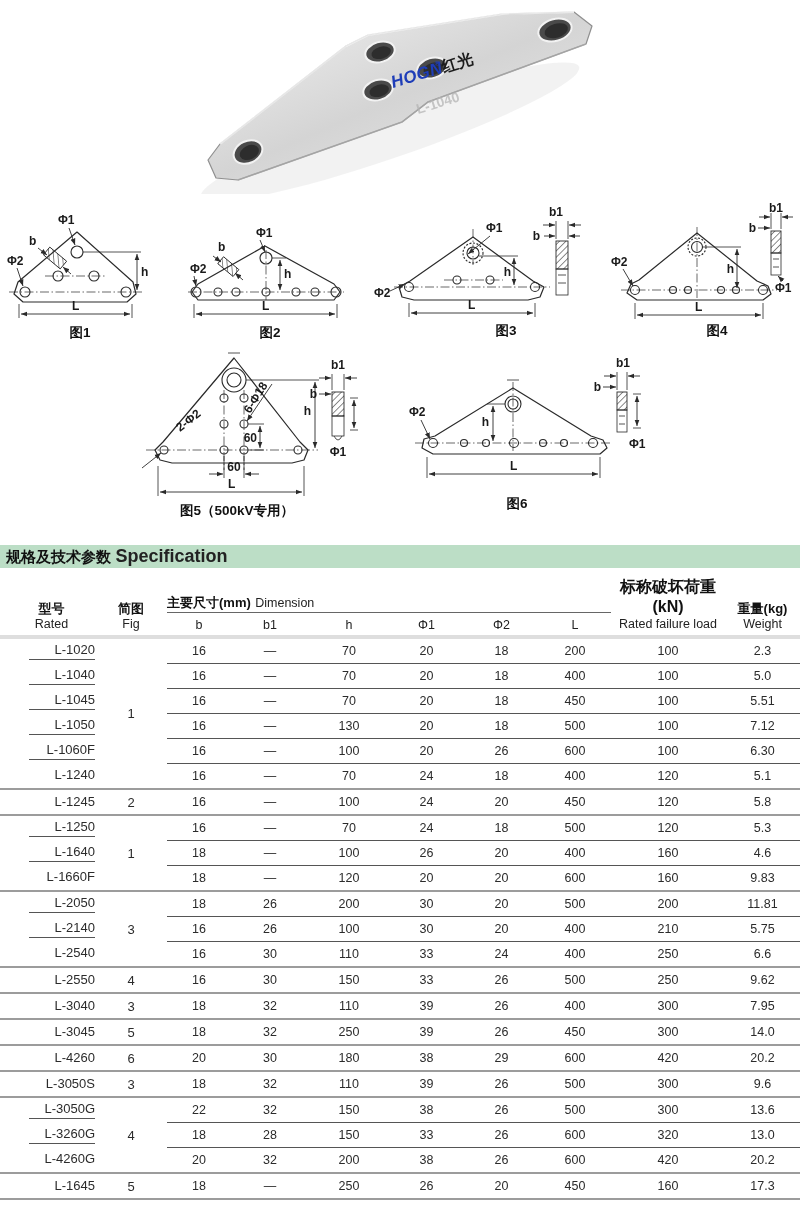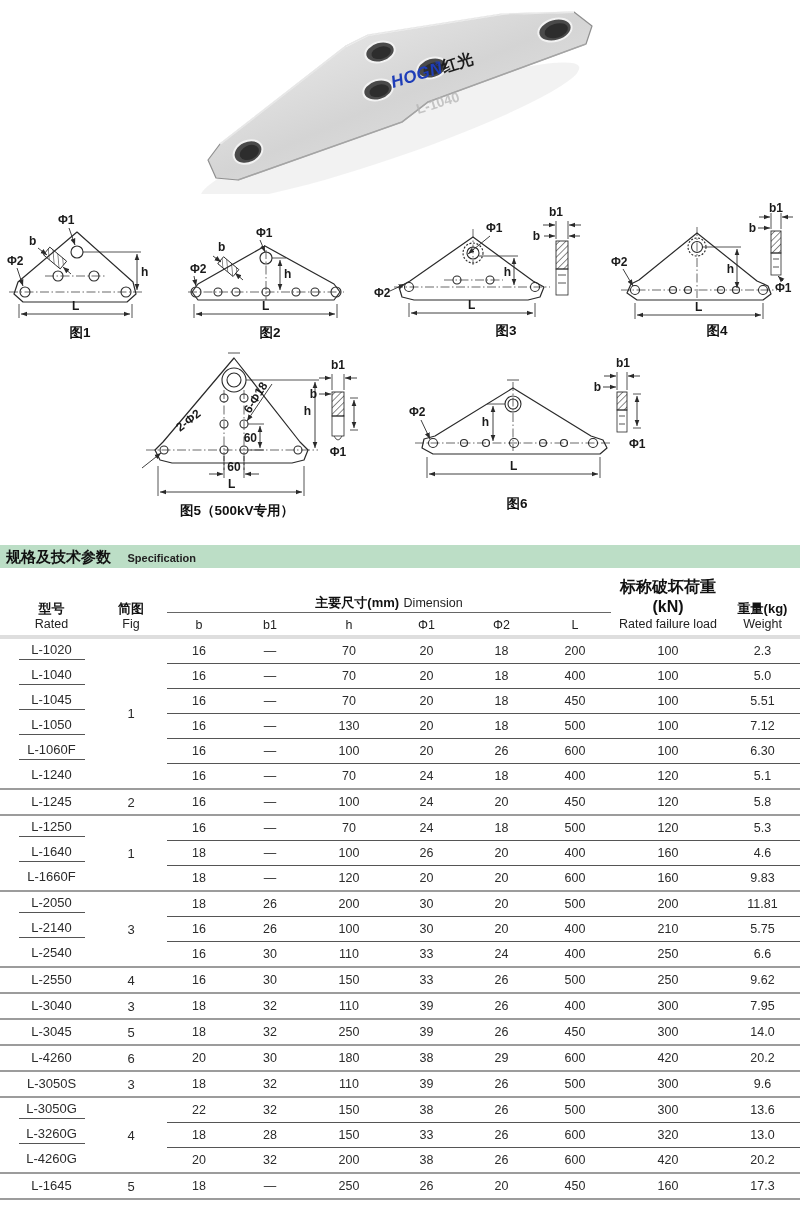--- a/index.html
+++ b/index.html
@@ -17,35 +17,35 @@
   .holed{fill:none;stroke:#2a2a2a;stroke-width:1.1;stroke-dasharray:2 1.6;}
   .hatchbox{fill:url(#hatch);stroke:#2a2a2a;stroke-width:.9;}
   .lbl{font:700 12px "Liberation Sans",sans-serif;fill:#1a1a1a;}
   .cap{font:700 13.5px "Liberation Sans",sans-serif;fill:#111;}
   svg text{user-select:none;}
 
   
   .section-bar{left:0;top:545px;width:800px;height:23px;background:#bcdec6;
                line-height:23px;padding-left:6px;box-sizing:border-box;}
   .section-bar .cnt{font-size:15px;font-weight:700;color:#111;margin-top:40px;}
-  .section-bar .ent{font-size:11px;font-weight:700;color:#222;margin-left:12px;}
+  .section-bar .ent{font-size:18px;font-weight:700;color:#222;}
 
   
   .table-wrap{left:0;top:576px;width:800px;}
   table.spec{border-collapse:collapse;width:800px;table-layout:fixed;}
   table.spec thead th{vertical-align:bottom;padding:1px 0 3px;font-weight:400;
                       border-bottom:4px solid #dedede;}
   .cn{font-weight:700;font-size:13px;color:#111;display:block;line-height:1.25;}
   .en{font-weight:400;font-size:12.5px;color:#222;display:block;line-height:1.2;}
   .inl .cn,.inl .en{display:inline;}
   .th-model{text-align:center;padding-left:8px !important;}
-  .th-dim{border-bottom:1px solid #666 !important;text-align:center;padding-bottom:1px !important;margin-top:38px;}
+  .th-dim{border-bottom:1px solid #666 !important;text-align:left;padding-bottom:1px !important;margin-top:38px;}
   .th-sub{text-align:center;font-size:12.5px;color:#222;height:18px;}
   tbody td{height:24px;font-size:12.5px;color:#2b2b2b;vertical-align:middle;padding:0;}
-  td.c-model{text-align:center;padding-left:8px;font-size:13px;}
+  td.c-model{text-align:right;padding-left:8px;font-size:13px;}
   .model-inner{display:inline-block;min-width:66px;padding-bottom:2px;}
   tr:not(.grp-last) .model-inner{border-bottom:1px solid #555;}
   tr:not(.grp-last) td.c-num{border-bottom:1px solid #555;}
   td.c-fig{text-align:center;font-size:13px;}
   td.c-num{text-align:center;}
   table.spec tbody{border-bottom:2px solid #9c9c9c;}
   table.spec tbody:last-of-type{border-bottom:3px solid #333;}
 </style>
 </head>
 <body>

